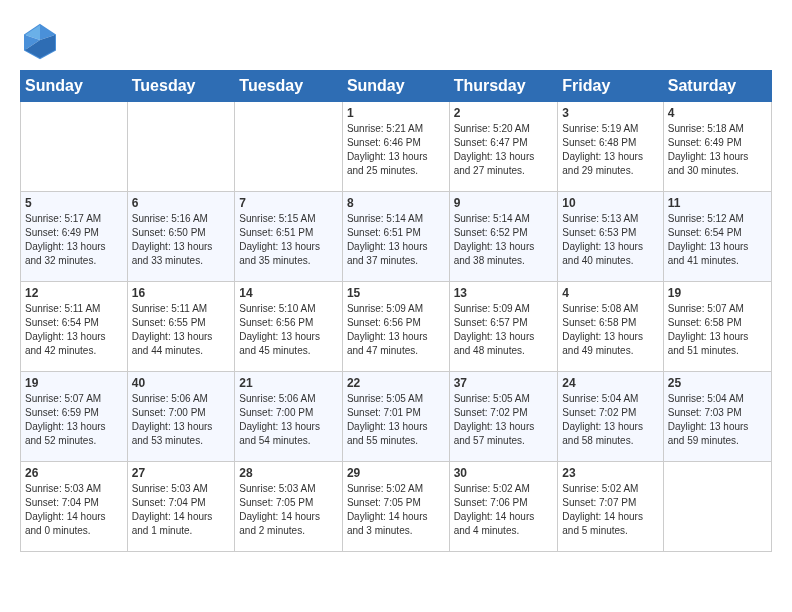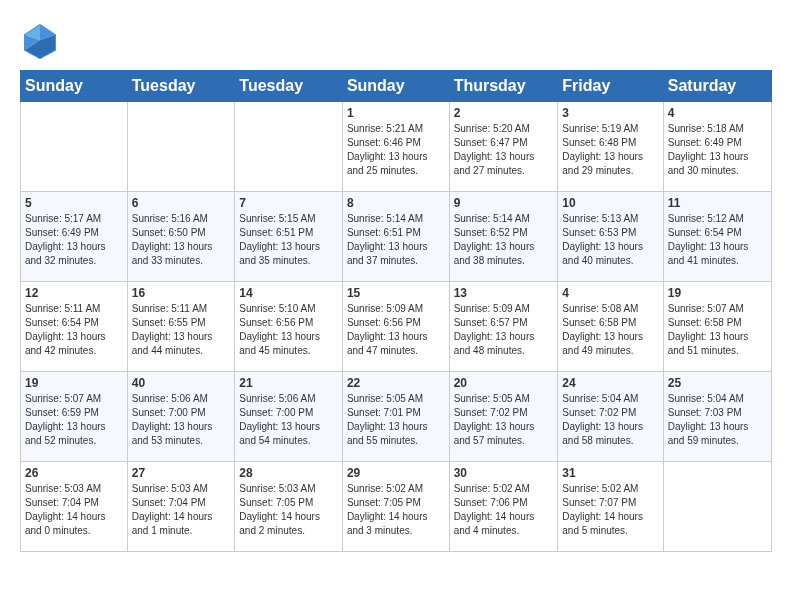--- a/index.html
+++ b/index.html
@@ -222,21 +222,21 @@
         </td>
         <td>
           <span class="day-num">21</span>
           <div class="day-info">Sunrise: 5:06 AM<br>Sunset: 7:00 PM<br>Daylight: 13 hours and 54 minutes.</div>
         </td>
         <td>
           <span class="day-num">22</span>
           <div class="day-info">Sunrise: 5:05 AM<br>Sunset: 7:01 PM<br>Daylight: 13 hours and 55 minutes.</div>
         </td>
         <td>
-          <span class="day-num">20</span>
+          <span class="day-num">37</span>
           <div class="day-info">Sunrise: 5:05 AM<br>Sunset: 7:02 PM<br>Daylight: 13 hours and 57 minutes.</div>
         </td>
         <td>
           <span class="day-num">24</span>
           <div class="day-info">Sunrise: 5:04 AM<br>Sunset: 7:02 PM<br>Daylight: 13 hours and 58 minutes.</div>
         </td>
         <td>
           <span class="day-num">25</span>
           <div class="day-info">Sunrise: 5:04 AM<br>Sunset: 7:03 PM<br>Daylight: 13 hours and 59 minutes.</div>
         </td>
@@ -256,19 +256,19 @@
         </td>
         <td>
           <span class="day-num">29</span>
           <div class="day-info">Sunrise: 5:02 AM<br>Sunset: 7:05 PM<br>Daylight: 14 hours and 3 minutes.</div>
         </td>
         <td>
           <span class="day-num">30</span>
           <div class="day-info">Sunrise: 5:02 AM<br>Sunset: 7:06 PM<br>Daylight: 14 hours and 4 minutes.</div>
         </td>
         <td>
-          <span class="day-num">31</span>
+          <span class="day-num">23</span>
           <div class="day-info">Sunrise: 5:02 AM<br>Sunset: 7:07 PM<br>Daylight: 14 hours and 5 minutes.</div>
         </td>
         <td class="empty"></td>
       </tr>
     </tbody>
 </table>
 
 </body></html>

